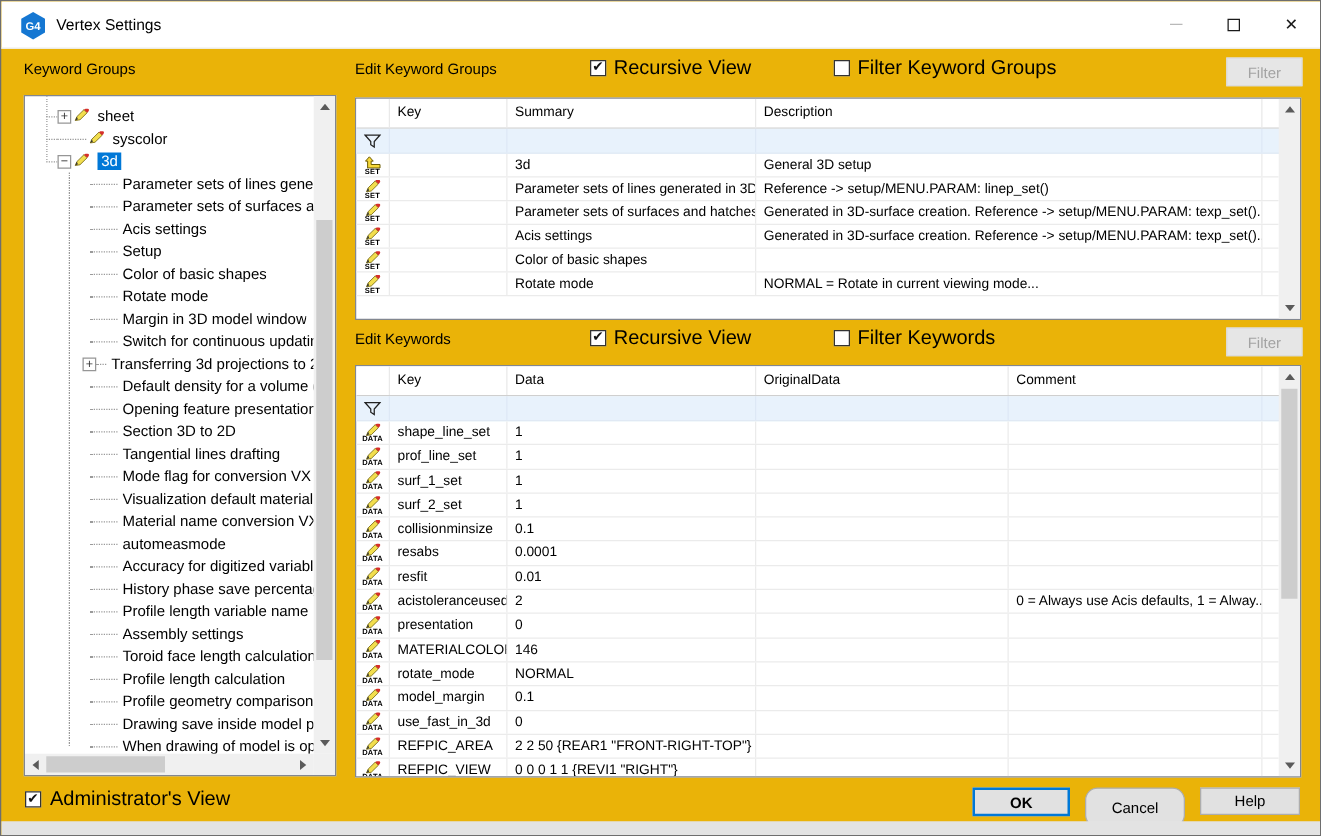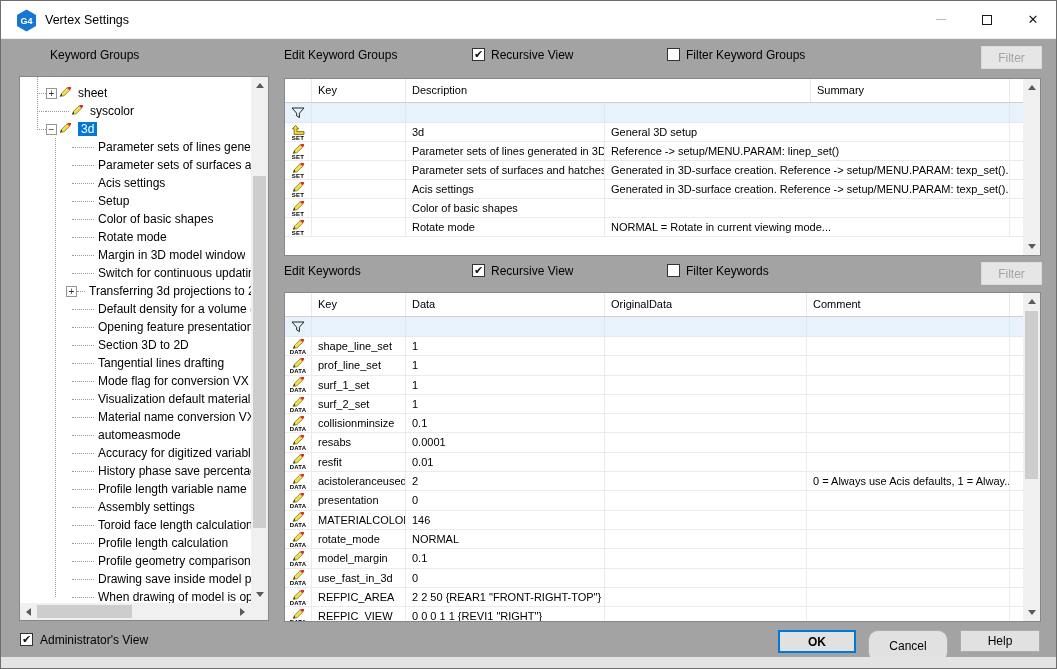--- a/index.html
+++ b/index.html
@@ -1,37 +1,37 @@
 <!DOCTYPE html>
 <html><head>
 <meta charset="utf-8">
 <style>
   html,body{margin:0;padding:0;background:#ffffff;}
   body{width:1057px;height:669px;position:relative;font-family:"Liberation Sans",sans-serif;color:#000;}
   *{box-sizing:border-box;}
-  .dialog{position:absolute;inset:0;background:#a3a3a3;border:1px solid #6e6e6e;overflow:hidden;padding-left:35px;}
+  .dialog{position:absolute;inset:0;background:#eab308;border:1px solid #6e6e6e;overflow:hidden;padding-left:35px;}
 
   
   .titlebar{position:absolute;left:0;top:0;right:0;height:38px;background:#fff;border-bottom:1px solid #ececec;}
   .logo{position:absolute;left:14px;top:8px;}
   .title{position:absolute;left:44px;top:12px;font-size:12.5px;}
   .win-controls{position:absolute;right:0;top:0;height:37px;display:flex;}
   .wc{width:46px;height:37px;display:flex;align-items:center;justify-content:center;}
   .wc .dash{width:10px;height:1px;background:#b9b9b9;}
   .wc .sq{width:10px;height:10px;border:1px solid #1a1a1a;}
   .wc.close{font-size:13px;color:#1a1a1a;}
 
   
   .lbl{position:absolute;font-size:12px;line-height:14px;white-space:nowrap;}
 
   
   .cb{position:absolute;width:13px;height:13px;border:1px solid #333;background:#fff;display:flex;align-items:center;justify-content:center;}
   .cb .tick{display:none;font-size:11px;line-height:11px;color:#111;margin-top:-1px;}
   .cb.checked .tick{display:block;}
-  .cb-label{position:absolute;font-size:12px;line-height:14px;white-space:nowrap;}
+  .cb-label{position:absolute;font-size:16px;line-height:14px;white-space:nowrap;}
 
   
   .btn{position:absolute;font-size:12px;display:flex;align-items:center;justify-content:center;background:#e1e1e1;border:1px solid #adadad;}
   .btn.disabled{background:#e6e6e6;border:1px solid #dcdcdc;color:#a3a3a3;}
   .btn.default{border:2px solid #0078d7;}
 
   
   .treebox{position:absolute;left:18px;top:75px;width:250px;height:545px;border:1px solid #828790;background:#fff;}
   .tree-view{position:absolute;left:0;top:0;right:17px;bottom:17px;overflow:hidden;padding-top:7px;}
   .trow{height:18px;display:flex;align-items:center;font-size:12px;white-space:nowrap;padding-left:17px;}
@@ -113,21 +113,21 @@
         </span>
       <span class="wc">
           <span class="sq"></span>
         </span>
       <span class="wc close">
           <span>✕</span>
         </span>
     </div>
   </div>
 
-  <span class="lbl" style="left:18px;top:47px;margin-left:31px;">Keyword Groups</span>
+  <span class="lbl" style="left:18px;top:47px;">Keyword Groups</span>
 
   <div class="treebox">
     <div class="vguide g1"></div>
     <div class="vguide g2"></div>
     <div class="tree-view" id="tree">
         <div class="trow lvl0">
           <span class="stub s0"></span>
           <span class="expander">+</span>
           <span class="ticon">
             <svg width="13" height="10" viewBox="0 0 13 10">
@@ -326,22 +326,22 @@
     </span>
   <span class="cb-label" style="left:490px;top:47px;">Recursive View</span>
   <span class="cb" style="left:666px;top:47px;"></span>
   <span class="cb-label" style="left:685px;top:47px;">Filter Keyword Groups</span>
   <div class="btn disabled" style="left:980px;top:45px;width:61px;height:23px;">Filter</div>
 
   <div class="grid groups">
     <div class="g-header">
       <div class="hc c0"></div>
       <div class="hc c1">Key</div>
+      <div class="hc c2">Summary</div>
       <div class="hc c3">Description</div>
-      <div class="hc c2">Summary</div>
       <div class="hc c4"></div>
     </div>
     <div class="g-filterrow">
       <div class="hc c0">
           <svg width="14" height="12" viewBox="0 0 14 12">
             <path d="M1 1 L13 1 L8.4 6.2 L8.4 10.6 L5.6 8.8 L5.6 6.2 Z" fill="none" stroke="#222" stroke-width="1"></path>
           </svg>
         </div>
       <div class="hc c1"></div>
         <div class="hc c2"></div>

